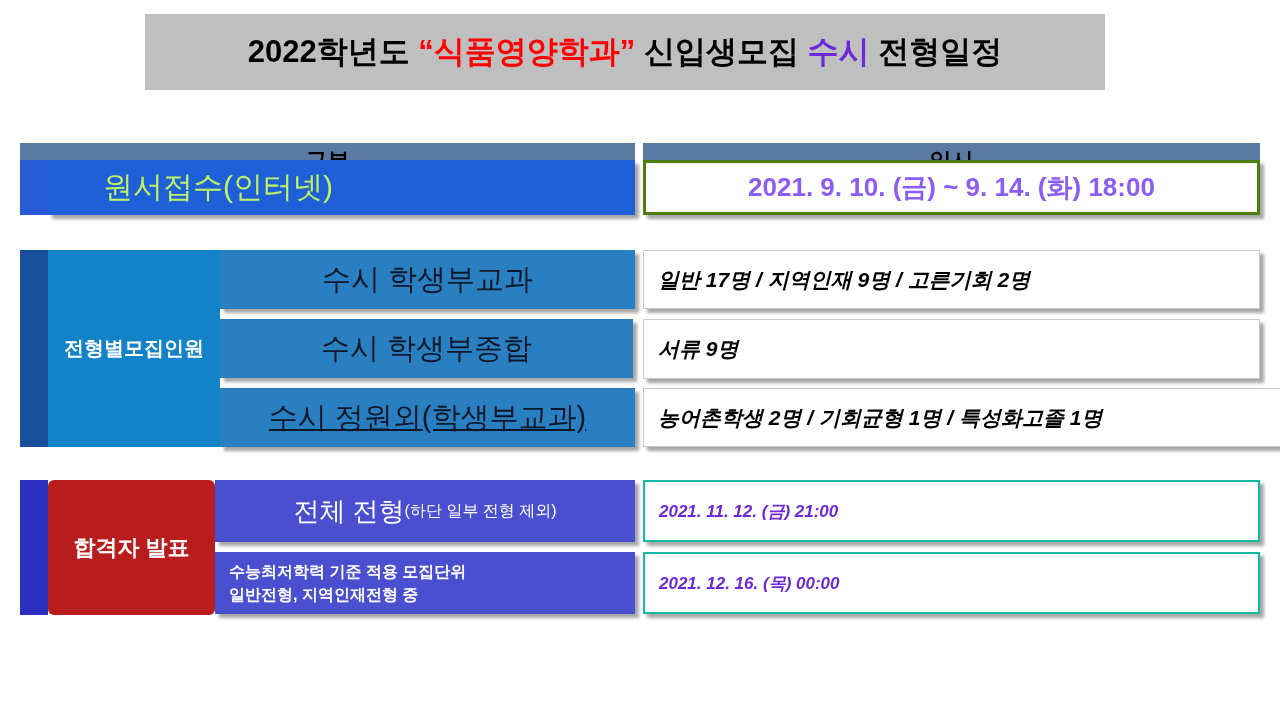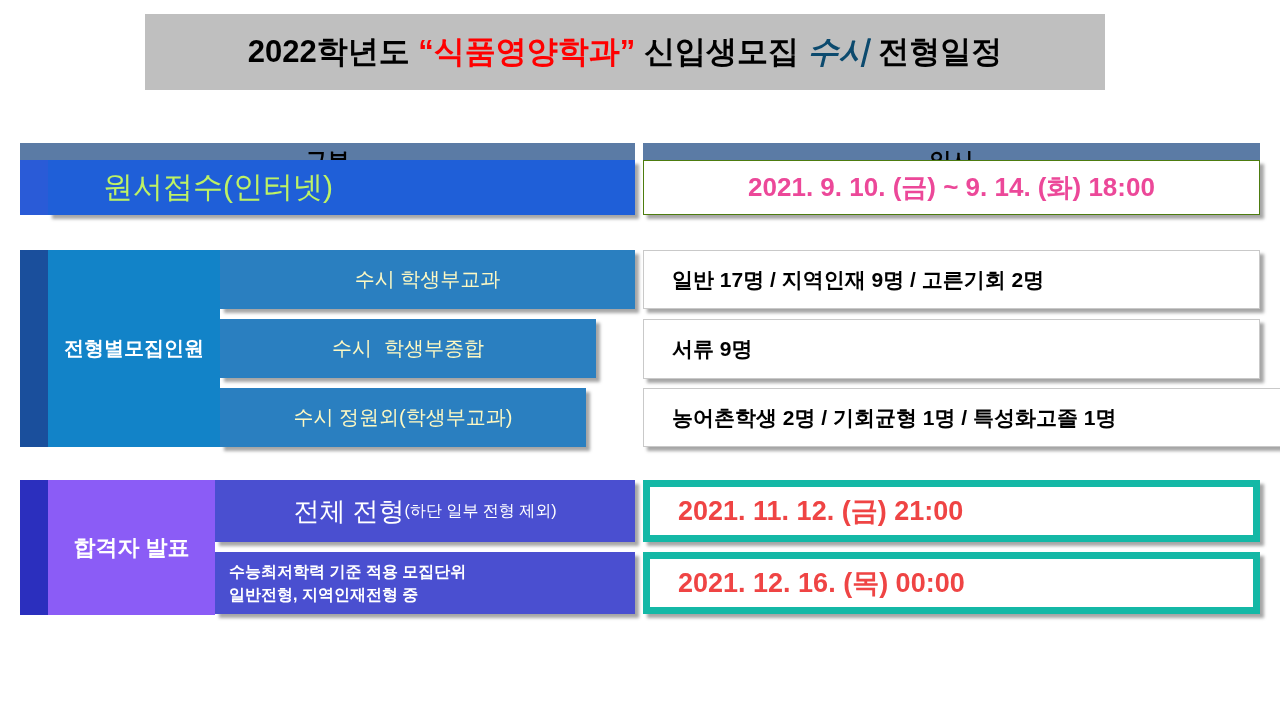--- a/index.html
+++ b/index.html
@@ -32,22 +32,21 @@
     font-weight: bold;
     color: #000000;
     white-space: nowrap;
     letter-spacing: 0px;
   }
   .title-text .red {
     color: #ff0000;
     margin-top: 36px;
   }
   .title-text .blue {
-    color: #0c4a6e;
-    font-style: italic;
+    color: #6d28d9;
   }
 
   
   .hdr {
     position: absolute;
     background: #5b7ba5;
     color: #000000;
     font-size: 22px;
     font-weight: bold;
     display: flex;
@@ -61,41 +60,41 @@
   
   .cell {
     position: absolute;
     box-sizing: border-box;
     display: flex;
     align-items: center;
   }
   .shadow {
     box-shadow: 4px 4px 3px rgba(0,0,0,0.35);
   }
-  .leftpad { padding-left: 28px; }
+  .leftpad { padding-left: 14px; font-style: italic; }
 
   
   .blue-strip {
     position: absolute;
     left: 20px; top: 160px;
     width: 28px; height: 55px;
     background: #2a5bd7;
   }
   .row1-label {
     left: 48px; top: 160px; width: 587px; height: 55px;
     background: #1f5fd8;
     color: #bef264;
     font-size: 30px;
     padding-left: 55px;
   }
   .row1-value {
     left: 643px; top: 160px; width: 617px; height: 55px;
     background: #ffffff;
-    border: 1px solid #4d7c0f;
-    color: #ec4899;
+    border: 3px solid #4d7c0f;
+    color: #8b5cf6;
     font-size: 26px;
     font-weight: bold;
     justify-content: center;
   }
 
   
   .b2-darkstrip {
     position: absolute;
     left: 20px; top: 250px;
     width: 28px; height: 197px;
@@ -107,27 +106,27 @@
     color: #ffffff;
     font-size: 20px;
     font-weight: bold;
     flex-direction: row;
     justify-content: center;
     text-align: center;
     line-height: 1.35;
   }
   .b2-sub {
     background: #2a7fc0;
-    color: #fef9c3;
-    font-size: 20px;
+    color: #0f172a;
+    font-size: 29px;
     justify-content: center;
   }
   .b2-sub1 { left: 220px; top: 250px; width: 415px; height: 59px; }
-  .b2-sub2 { left: 220px; top: 319px; width: 376px; height: 59px; font-family: Liberation Mono, monospace; }
-  .b2-sub3 { left: 220px; top: 388px; width: 366px; height: 59px; }
+  .b2-sub2 { left: 220px; top: 319px; width: 413px; height: 59px; }
+  .b2-sub3 { left: 220px; top: 388px; width: 415px; height: 59px; text-decoration: underline; }
 
   .b2-val {
     background: #ffffff;
     border: 1px solid #c9c9c9;
     color: #000000;
     font-size: 21px;
     font-weight: bold;
   }
   .b2-val1 { left: 643px; top: 250px; width: 617px; height: 59px; }
   .b2-val2 { left: 643px; top: 319px; width: 617px; height: 60px; }
@@ -135,25 +134,26 @@
 
   
   .b3-darkstrip {
     position: absolute;
     left: 20px; top: 480px;
     width: 28px; height: 135px;
     background: #2b2fbe;
   }
   .b3-label {
     left: 48px; top: 480px; width: 167px; height: 135px;
-    background: #8b5cf6;
+    background: #b91c1c;
     color: #ffffff;
     font-size: 22px;
     font-weight: bold;
     justify-content: center;
+    border-radius: 6px;
   }
   .b3-sub {
     background: #4a4fd0;
     color: #ffffff;
     justify-content: center;
     align-items: center;
   }
   .b3-sub1 {
     left: 215px; top: 480px; width: 420px; height: 62px;
     font-size: 26px;
@@ -164,23 +164,23 @@
     font-size: 16px;
     font-weight: bold;
     flex-direction: column;
     align-items: flex-start;
     justify-content: center;
     padding-left: 14px;
     line-height: 1.45;
   }
   .b3-val {
     background: #ffffff;
-    border: 7px solid #14b8a6;
-    color: #ef4444;
-    font-size: 27px;
+    border: 2px solid #14b8a6;
+    color: #6d28d9;
+    font-size: 17px;
     font-weight: bold;
   }
   .b3-val1 { left: 643px; top: 480px; width: 617px; height: 62px; }
   .b3-val2 { left: 643px; top: 552px; width: 617px; height: 62px; }
 </style>
 </head>
 <body>
 
 <div class="title-bar">
   <div class="title-text">

